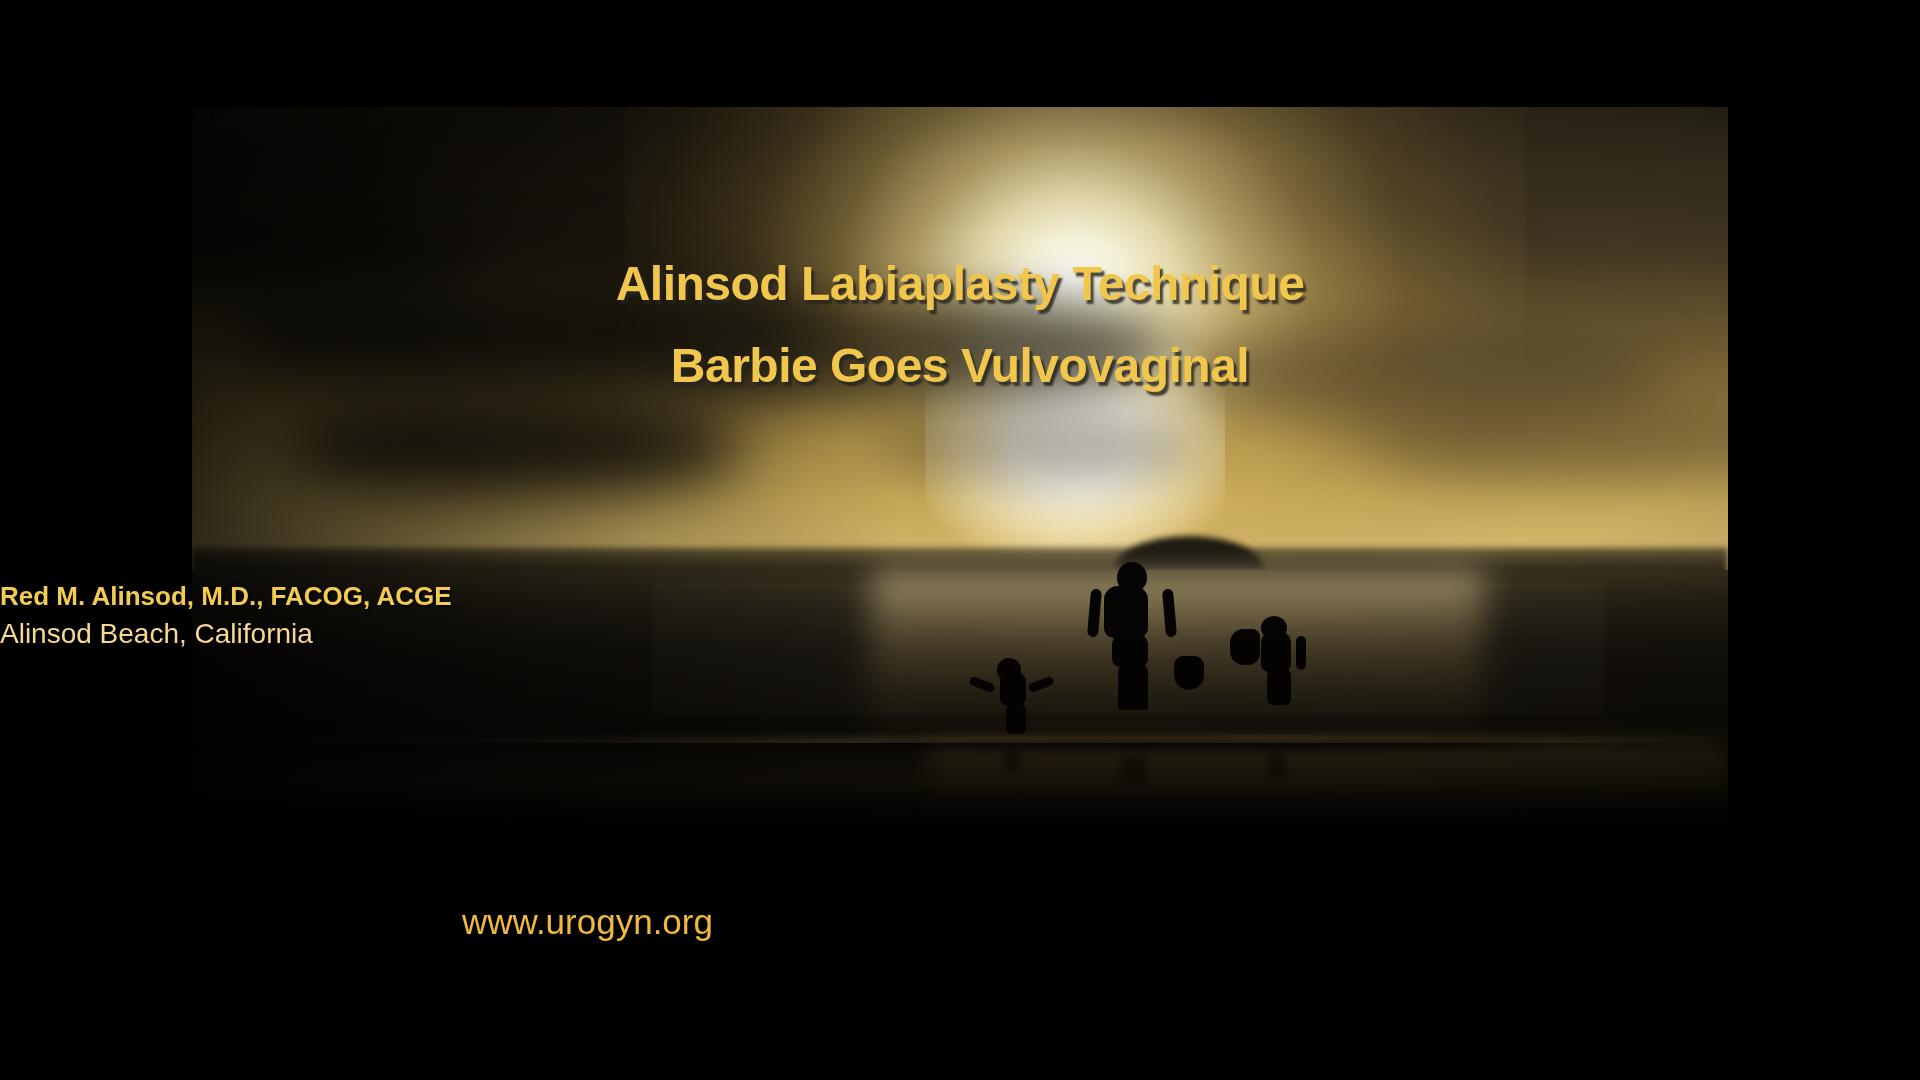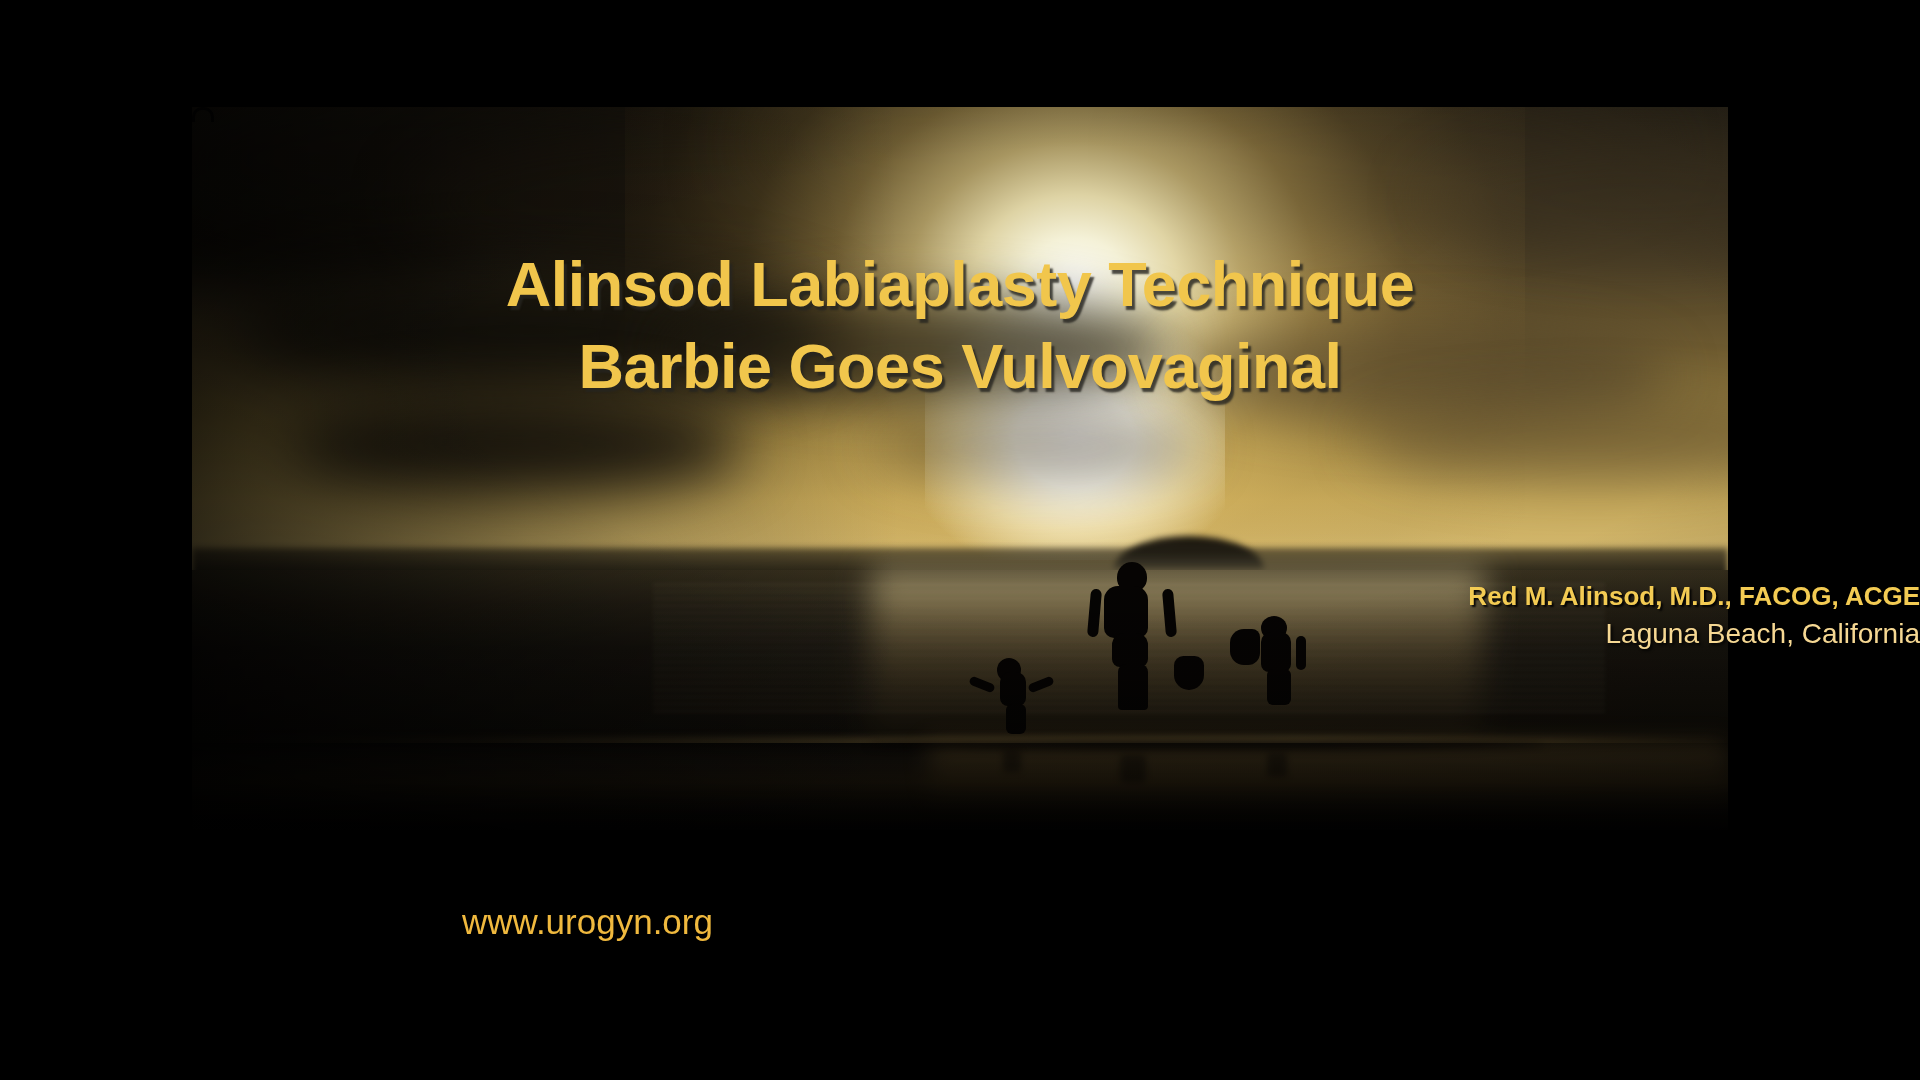--- a/index.html
+++ b/index.html
@@ -286,34 +286,34 @@
     position: absolute;
     left: 0;
     top: 243px;
     width: 1920px;
     text-align: center;
     z-index: 40;
   }
   .title-line {
     font-family: "Liberation Sans", sans-serif;
     font-weight: bold;
-    font-size: 63px;
+    font-size: 48px;
     line-height: 82px;
     letter-spacing: -0.5px;
     color: #f1c64c;
     text-shadow: 3px 4px 2px rgba(38,36,32,0.82);
     white-space: nowrap;
   }
 
   #byline-block {
     position: absolute;
     left: 0;
     top: 578px;
     width: 1920px;
-    text-align: right;
+    text-align: left;
     z-index: 40;
   }
   .byline-name {
     font-family: "Liberation Sans", sans-serif;
     font-weight: bold;
     font-size: 26px;
     line-height: 37px;
     color: #f3cb53;
     text-shadow: 2px 2px 2px rgba(0,0,0,0.92);
     white-space: nowrap;
@@ -428,20 +428,20 @@
     <div class="vignette"></div>
   </div>
 
   <div id="title-block">
     <div class="title-line">Alinsod Labiaplasty Technique</div>
     <div class="title-line">Barbie Goes Vulvovaginal</div>
   </div>
 
   <div id="byline-block">
     <div class="byline-name">Red M. Alinsod, M.D., FACOG, ACGE</div>
-    <div class="byline-city">Laguna Beach, California</div>
+    <div class="byline-city">Alinsod Beach, California</div>
   </div>
 
   <div id="footer">
     <div class="footer-url" id="url-left">www.urogyn.org</div>
   </div>
 
 </div>
 
 </body></html>

